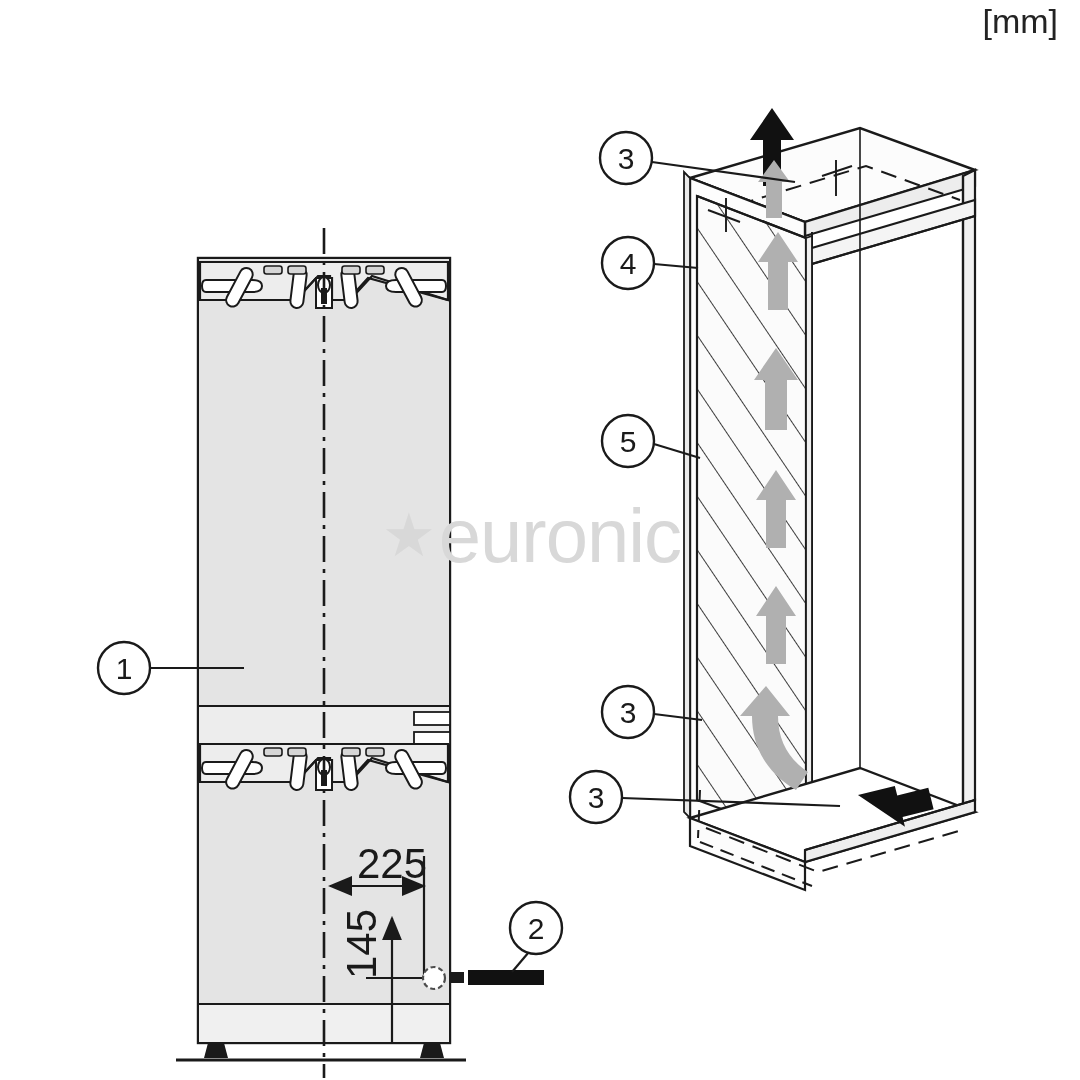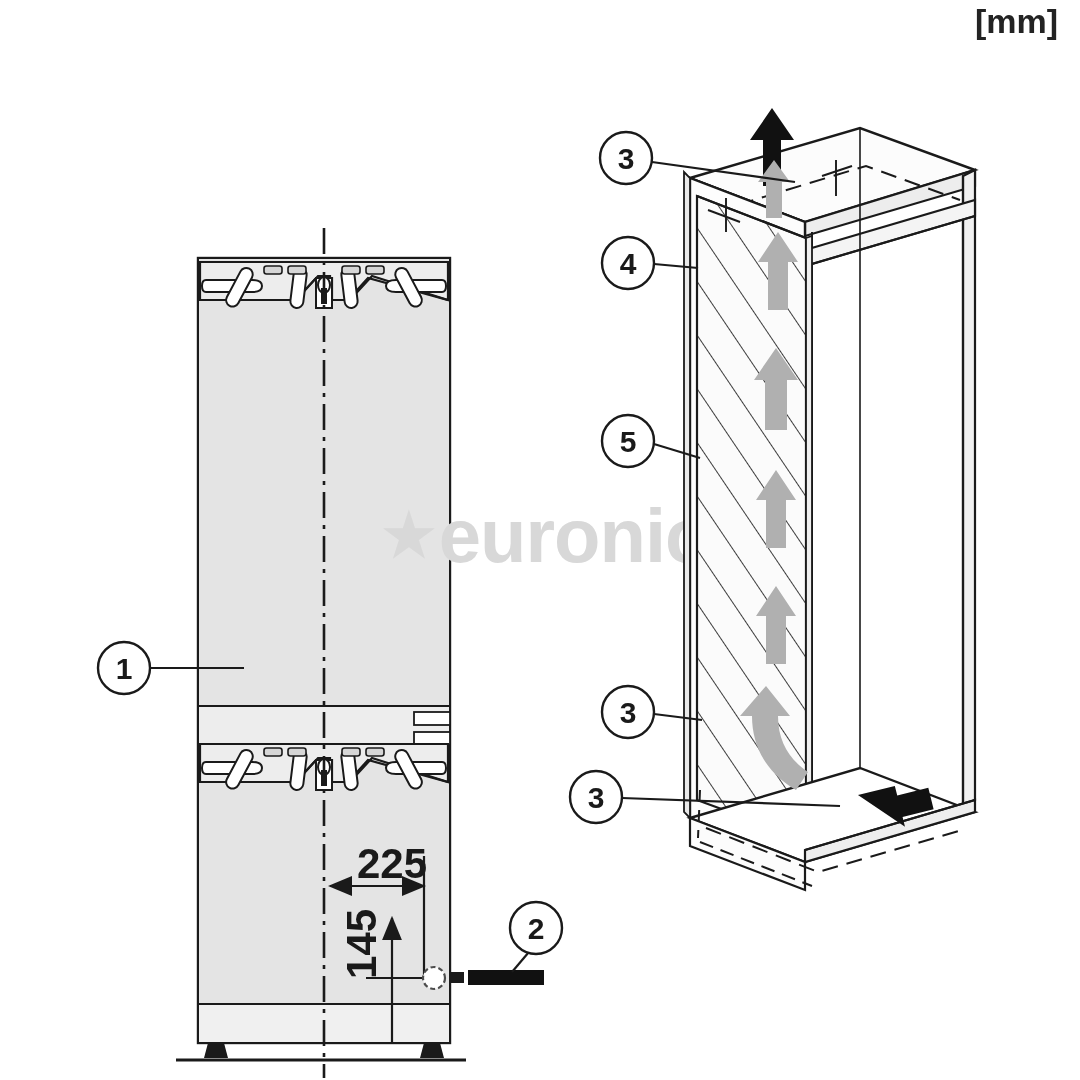--- a/index.html
+++ b/index.html
@@ -1,18 +1,18 @@
 <!DOCTYPE html>
 <html><head>
 <meta charset="utf-8">
 <style>
   html,body{margin:0;padding:0;background:#ffffff;}
   body{width:1080px;height:1080px;overflow:hidden;
        font-family:"Liberation Sans", sans-serif;color:#1a1a1a;}
-  #stage{position:relative;width:1080px;height:1080px;background:#fff;font-weight:bold;}
+  #stage{position:relative;width:1080px;height:1080px;background:#fff;}
   svg.layer{position:absolute;left:0;top:0;width:1080px;height:1080px;}
   .unit-label{position:absolute;right:22px;top:2px;font-size:34px;letter-spacing:0px;
               color:#232323;font-family:"Liberation Sans",sans-serif;}
   .wm{position:absolute;left:382px;top:492px;font-size:76px;color:#d8d8d8;
       font-family:"Liberation Sans",sans-serif;letter-spacing:-1px;white-space:nowrap;
       pointer-events:none;}
   .wm .star{font-size:60px;vertical-align:6px;margin-right:4px;display:inline-block;}
 </style>
 </head>
 <body>

